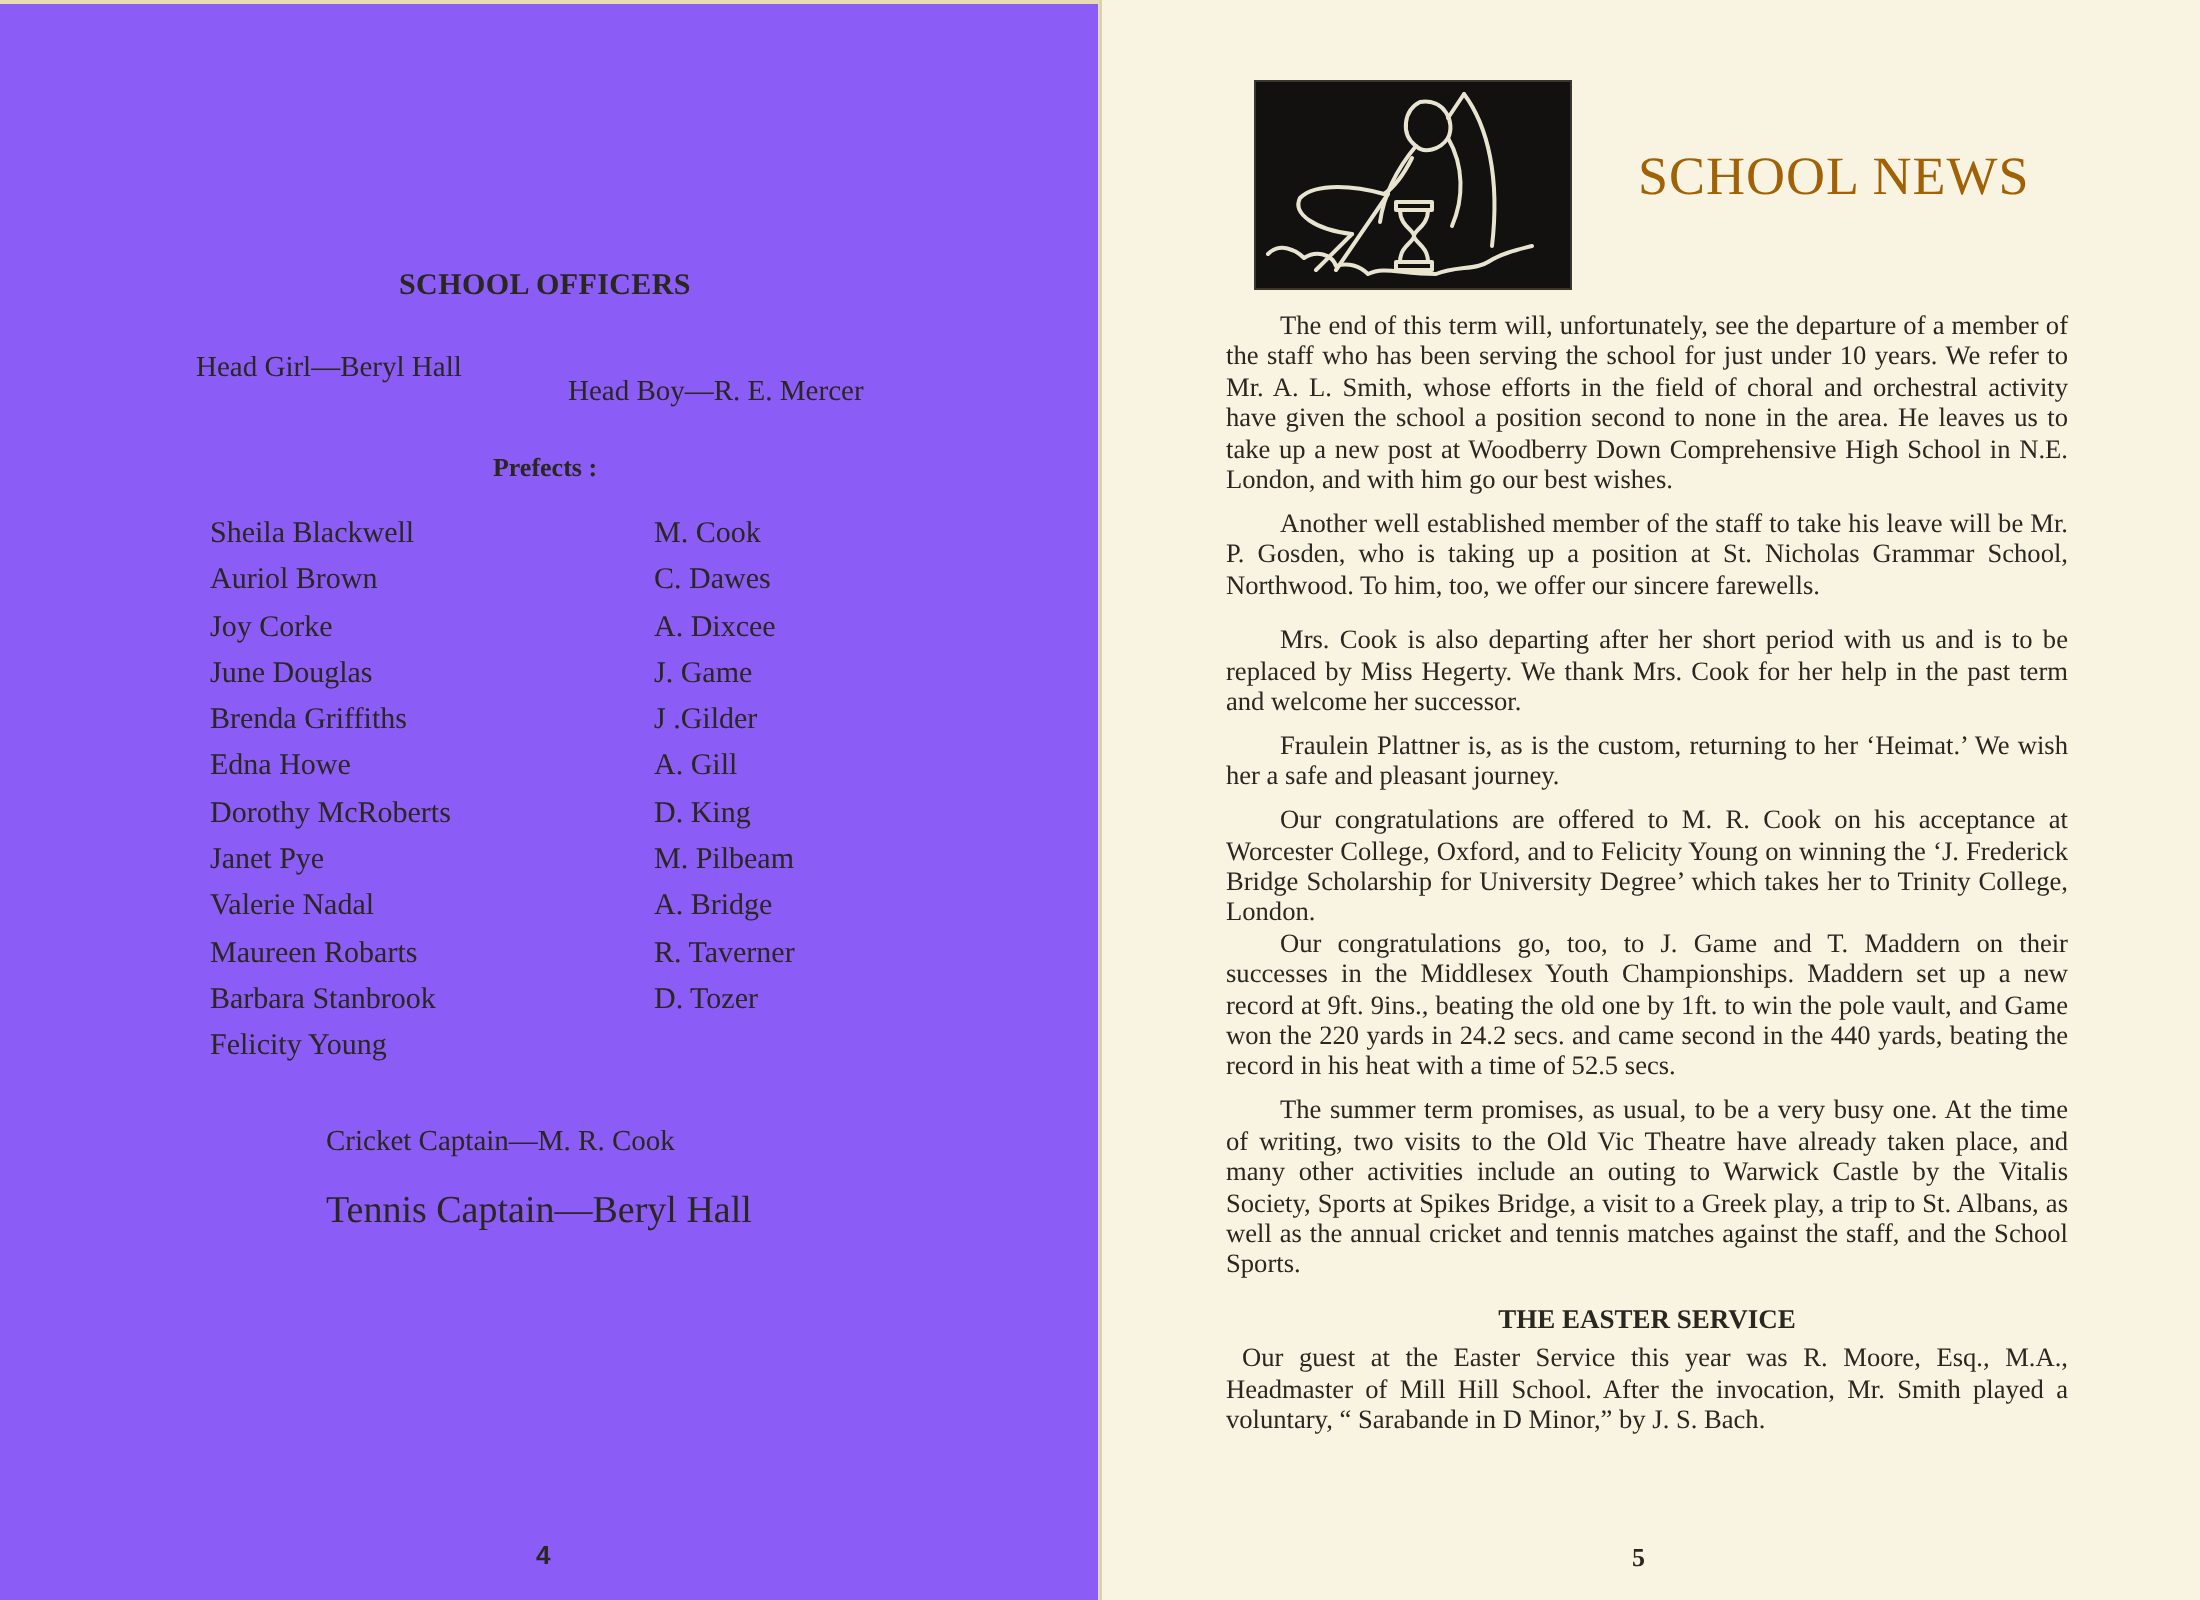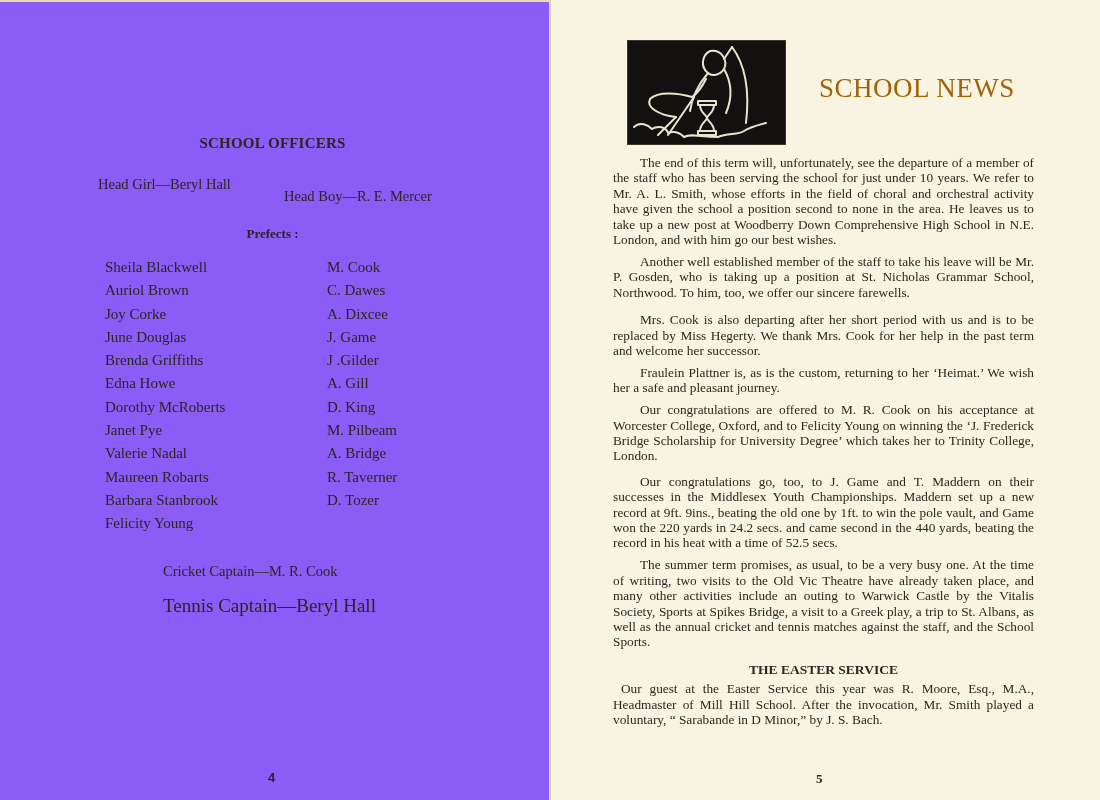--- a/index.html
+++ b/index.html
@@ -132,20 +132,20 @@
         <path d="M6 86 C 12 80, 20 84, 24 88 C 30 84, 38 86, 40 92 C 46 90, 52 92, 56 96 C 64 92, 72 96, 90 96 C 100 92, 110 94, 116 90 C 122 86, 130 84, 138 82"></path>
       </g>
     </svg>
   </div>
   <div class="news-title">SCHOOL NEWS</div>
   <div class="article">
     <p>The end of this term will, unfortunately, see the departure of a member of the staff who has been serving the school for just under 10 years.  We refer to Mr. A. L. Smith, whose efforts in the field of choral and orchestral activity have given the school a position second to none in the area.  He leaves us to take up a new post at Woodberry Down Comprehensive High School in N.E. London, and with him go our best wishes.</p>
     <p style="margin-bottom:12px">Another well established member of the staff to take his leave will be Mr. P. Gosden, who is taking up a position at St. Nicholas Grammar School, Northwood.  To him, too, we offer our sincere farewells.</p>
     <p>Mrs. Cook is also departing after her short period with us and is to be replaced by Miss Hegerty.  We thank Mrs. Cook for her help in the past term and welcome her successor.</p>
     <p>Fraulein Plattner is, as is the custom, returning to her ‘Heimat.’ We wish her a safe and pleasant journey.</p>
-    <p class="tight" style="margin-bottom:10px">Our congratulations are offered to M. R. Cook on his acceptance at Worcester College, Oxford, and to Felicity Young on winning the ‘J. Frederick Bridge Scholarship for University Degree’ which takes her to Trinity College, London.</p>
+    <p class="tight" style="margin-bottom:0">Our congratulations are offered to M. R. Cook on his acceptance at Worcester College, Oxford, and to Felicity Young on winning the ‘J. Frederick Bridge Scholarship for University Degree’ which takes her to Trinity College, London.</p>
     <p>Our congratulations go, too, to J. Game and T. Maddern on their successes in the Middlesex Youth Championships.  Maddern set up a new record at 9ft. 9ins., beating the old one by 1ft. to win the pole vault, and Game won the 220 yards in 24.2 secs. and came second in the 440 yards, beating the record in his heat with a time of 52.5 secs.</p>
     <p>The summer term promises, as usual, to be a very busy one. At the time of writing, two visits to the Old Vic Theatre have already taken place, and many other activities include an outing to Warwick Castle by the Vitalis Society, Sports at Spikes Bridge, a visit to a Greek play, a trip to St. Albans, as well as the annual cricket and tennis matches against the staff, and the School Sports.</p>
     <div class="easter-title">THE EASTER SERVICE</div>
     <p class="easter-body">Our guest at the Easter Service this year was R. Moore, Esq., M.A., Headmaster of Mill Hill School.  After the invocation, Mr. Smith played a voluntary, “ Sarabande in D Minor,” by J. S. Bach.</p>
   </div>
   <div class="page-num-right">5</div>
 </div>
 
 </body></html>

